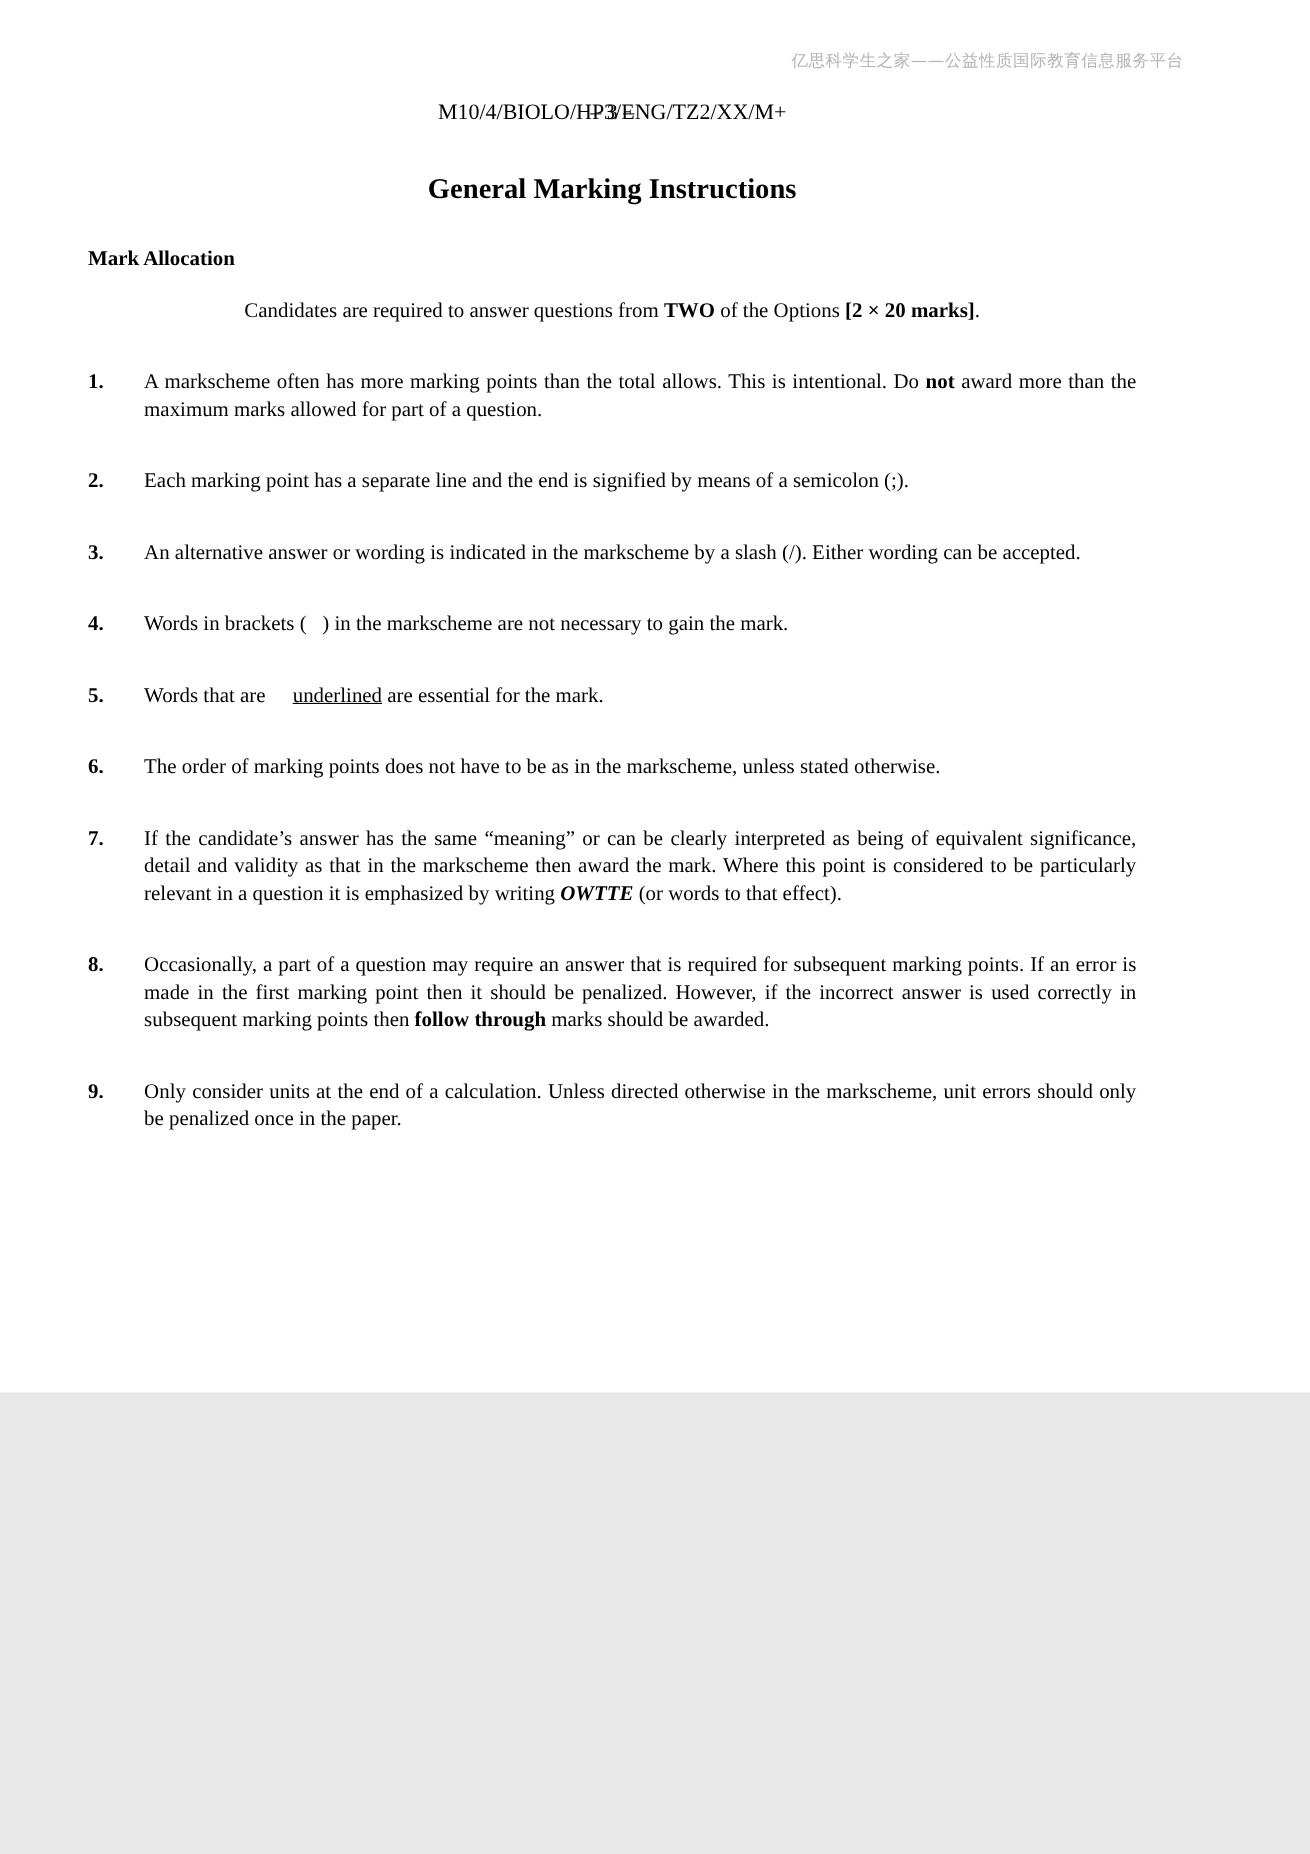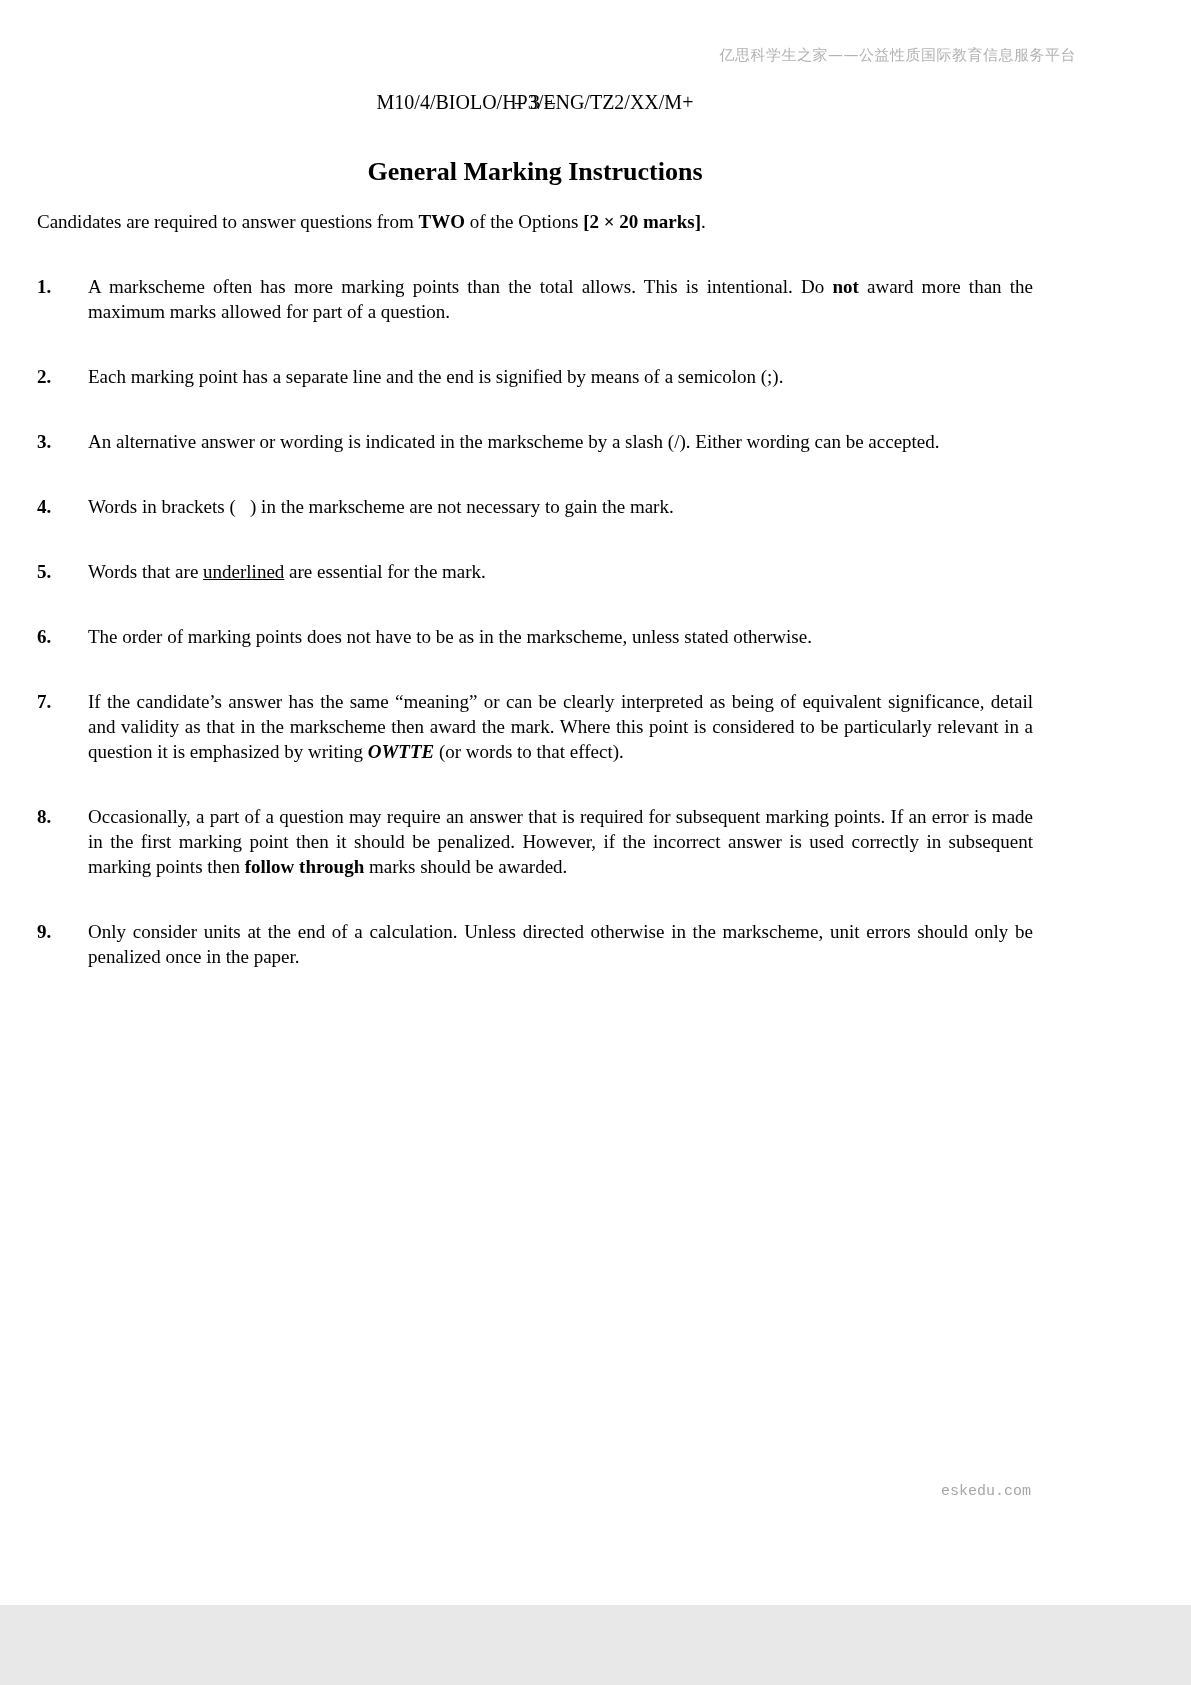--- a/index.html
+++ b/index.html
@@ -3,25 +3,25 @@
 <meta charset="utf-8">
 <style>
   html, body {
     margin: 0;
     padding: 0;
     background: #e8e8e8;
   }
   .page {
     position: relative;
     width: 1191px;
-    height: 1605px;
+    height: 1266px;
     margin: 0 auto;
     background: #ffffff;
     box-sizing: border-box;
-    padding: 90px 158px 0 37px;
+    padding: 90px 158px 0 80px;
     font-family: "Liberation Serif", serif;
     color: #000000;
     overflow: hidden;
   }
   
   .watermark-top {
     position: absolute;
     top: 46px;
     right: 115px;
     font-family: "DejaVu Sans", sans-serif;
@@ -65,20 +65,21 @@
     line-height: 25px;
     font-weight: bold;
   }
   .intro {
     margin: 0;
     font-size: 19px;
     line-height: 25px;
   }
   .intro.first {
     margin-top: 22px;
+    text-align: center;
   }
   .items {
     margin-top: 40px;
   }
   .item {
     display: flex;
     margin-bottom: 40px;
     font-size: 19px;
     line-height: 25px;
   }
@@ -86,21 +87,21 @@
     width: 51px;
     flex-shrink: 0;
     font-weight: bold;
   }
   .item-text {
     flex: 1;
     text-align: justify;
   }
   .seg-b { font-weight: bold; }
   .seg-i { font-style: italic; }
-  .seg-u { text-decoration: underline; }
+  .seg-u { text-decoration: underline; margin-left: 20px; }
   
   .watermark-bottom {
     position: absolute;
     top: 1483px;
     right: 160px;
     font-family: Liberation Mono, monospace;
     font-size: 15px;
     color: #a6a6a6;
   }
 </style>
@@ -112,20 +113,21 @@
   <div class="watermark-top">亿思科学生之家——公益性质国际教育信息服务平台</div>
 
   <div class="header">
     <span class="page-num">– 3 –</span>
     <span class="doc-code">M10/4/BIOLO/HP3/ENG/TZ2/XX/M+</span>
   </div>
 
   <h1 class="title">General Marking Instructions</h1>
 
 
+  <h3 class="section-heading">Mark Allocation</h3>
 
   <p class="intro first"><span>Candidates are required to answer questions from </span><span class="seg-b">TWO</span><span> of the Options </span><span class="seg-b">[2 × 20 marks]</span><span>.</span></p>
 
 
   <div class="items" id="items-container">
   <div class="item">
     <span class="item-num">1.</span>
     <span class="item-text"><span>A markscheme often has more marking points than the total allows.  This is intentional.  Do </span><span class="seg-b">not</span><span> award more than the maximum marks allowed for part of a question.</span></span>
   </div>
 

